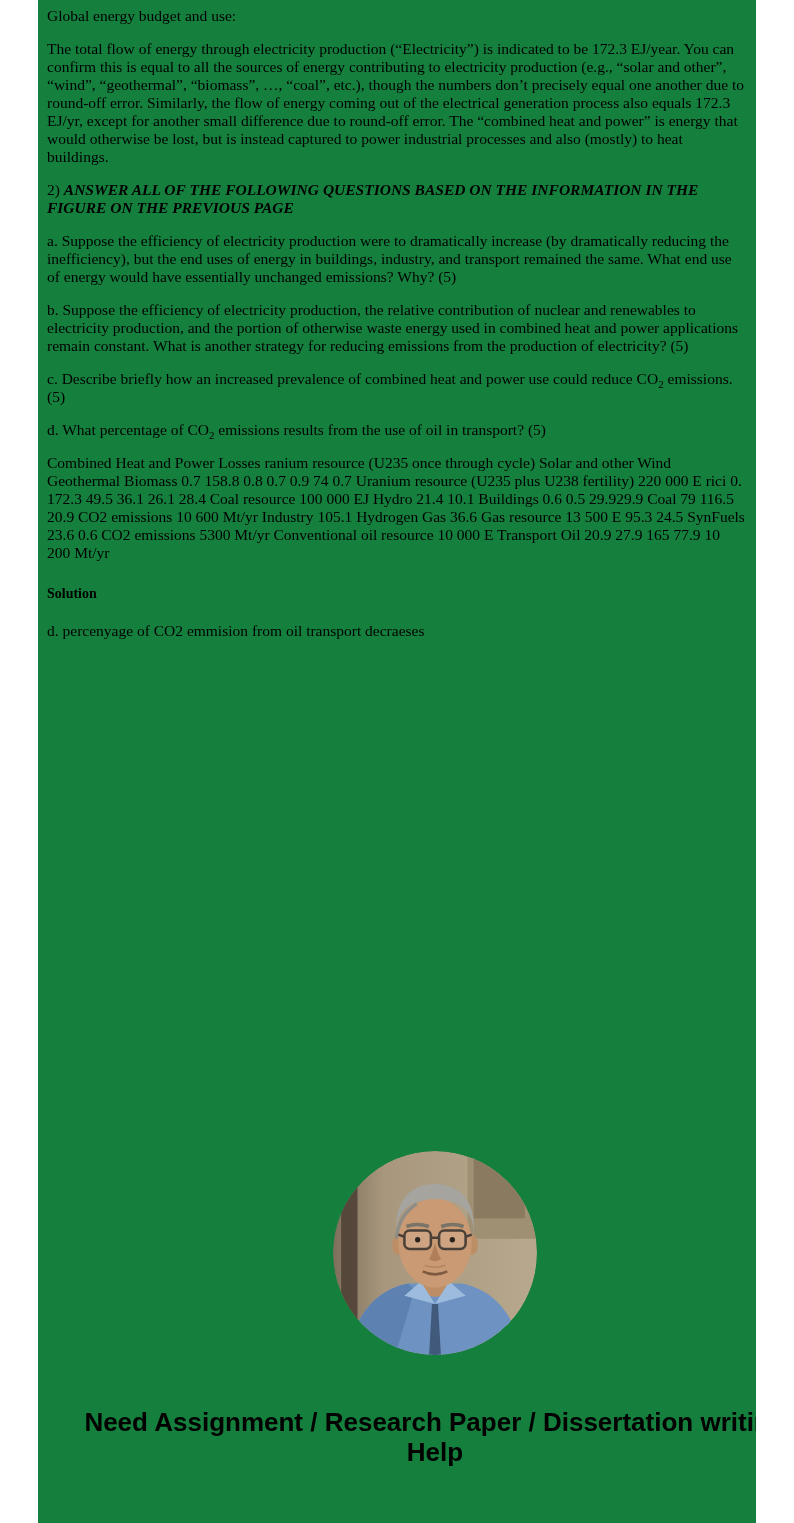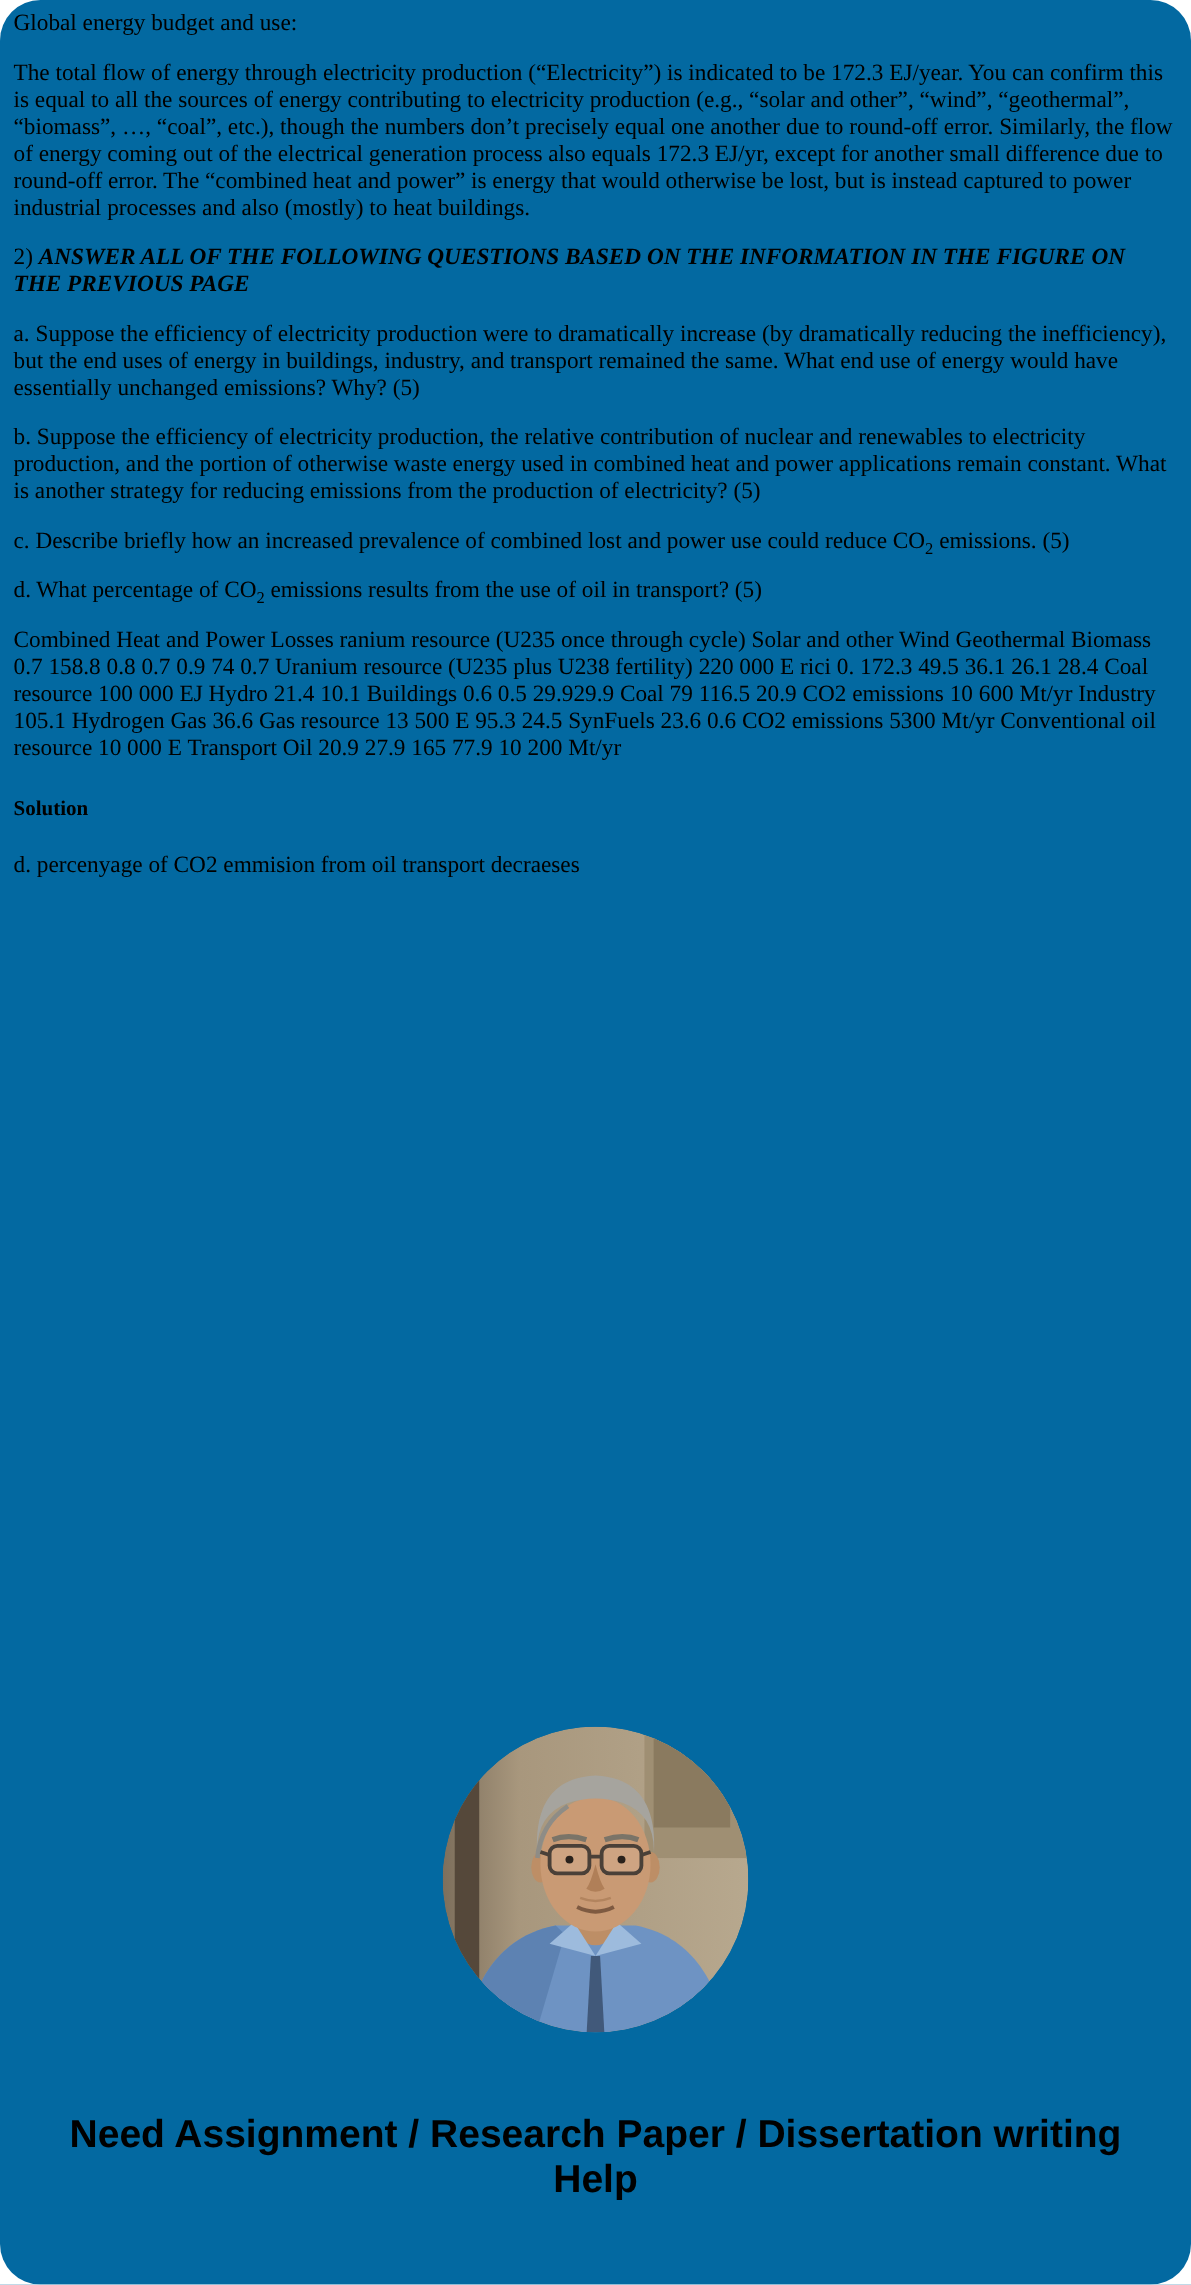--- a/index.html
+++ b/index.html
@@ -1,28 +1,27 @@
 <!DOCTYPE html>
 <html><head>
 <meta charset="utf-8">
 <style>
   * { box-sizing: border-box; }
   html, body { margin: 0; padding: 0; background: #ffffff; }
   .page {
     position: relative;
-    width: 794px;
+    width: 718px;
     height: 1523px;
     margin: 0 auto;
-    background: #0369a1;
+    background: #15803d;
     color: #000000;
     font-family: "Liberation Serif", "DejaVu Serif", serif;
     font-size: 15.5px;
     line-height: 18px;
     overflow: hidden;
-    border-radius: 27px;
   }
   .content { padding: 7px 9px 0 9px; }
   .content p { margin: 0 0 15px 0; }
   .bi { font-weight: bold; font-style: italic; margin-top: 36px; }
   sub { font-size: 11px; line-height: 0; }
   .solution-heading {
     font-family: inherit;
     font-size: 14px;
     line-height: 21px;
     font-weight: bold;
@@ -63,21 +62,21 @@
     <p>Global energy budget and use:</p>
 
     <p>The total flow of energy through electricity production (“Electricity”) is indicated to be 172.3 EJ/year. You can confirm this is equal to all the sources of energy contributing to electricity production (e.g., “solar and other”, “wind”, “geothermal”, “biomass”, …, “coal”, etc.), though the numbers don’t precisely equal one another due to round-off error. Similarly, the flow of energy coming out of the electrical generation process also equals 172.3 EJ/yr, except for another small difference due to round-off error. The “combined heat and power” is energy that would otherwise be lost, but is instead captured to power industrial processes and also (mostly) to heat buildings.</p>
 
     <p><span>2) </span><span class="bi">ANSWER ALL OF THE FOLLOWING QUESTIONS BASED ON THE INFORMATION IN THE FIGURE ON THE PREVIOUS PAGE</span></p>
 
     <p>a. Suppose the efficiency of electricity production were to dramatically increase (by dramatically reducing the inefficiency), but the end uses of energy in buildings, industry, and transport remained the same. What end use of energy would have essentially unchanged emissions? Why? (5)</p>
 
     <p>b. Suppose the efficiency of electricity production, the relative contribution of nuclear and renewables to electricity production, and the portion of otherwise waste energy used in combined heat and power applications remain constant. What is another strategy for reducing emissions from the production of electricity? (5)</p>
 
-    <p><span>c. Describe briefly how an increased prevalence of combined lost and power use could reduce CO</span><sub>2</sub><span> emissions. (5)</span></p>
+    <p><span>c. Describe briefly how an increased prevalence of combined heat and power use could reduce CO</span><sub>2</sub><span> emissions. (5)</span></p>
 
     <p><span>d. What percentage of CO</span><sub>2</sub><span> emissions results from the use of oil in transport? (5)</span></p>
 
     <p>Combined Heat and Power Losses ranium resource (U235 once through cycle) Solar and other Wind Geothermal Biomass 0.7 158.8 0.8 0.7 0.9 74 0.7 Uranium resource (U235 plus U238 fertility) 220 000 E rici 0. 172.3 49.5 36.1 26.1 28.4 Coal resource 100 000 EJ Hydro 21.4 10.1 Buildings 0.6 0.5 29.929.9 Coal 79 116.5 20.9 CO2 emissions 10 600 Mt/yr Industry 105.1 Hydrogen Gas 36.6 Gas resource 13 500 E 95.3 24.5 SynFuels 23.6 0.6 CO2 emissions 5300 Mt/yr Conventional oil resource 10 000 E Transport Oil 20.9 27.9 165 77.9 10 200 Mt/yr</p>
 
     <h2 class="solution-heading">Solution</h2>
 
 
     <p>d. percenyage of CO2 emmision from oil transport decraeses</p>
 

